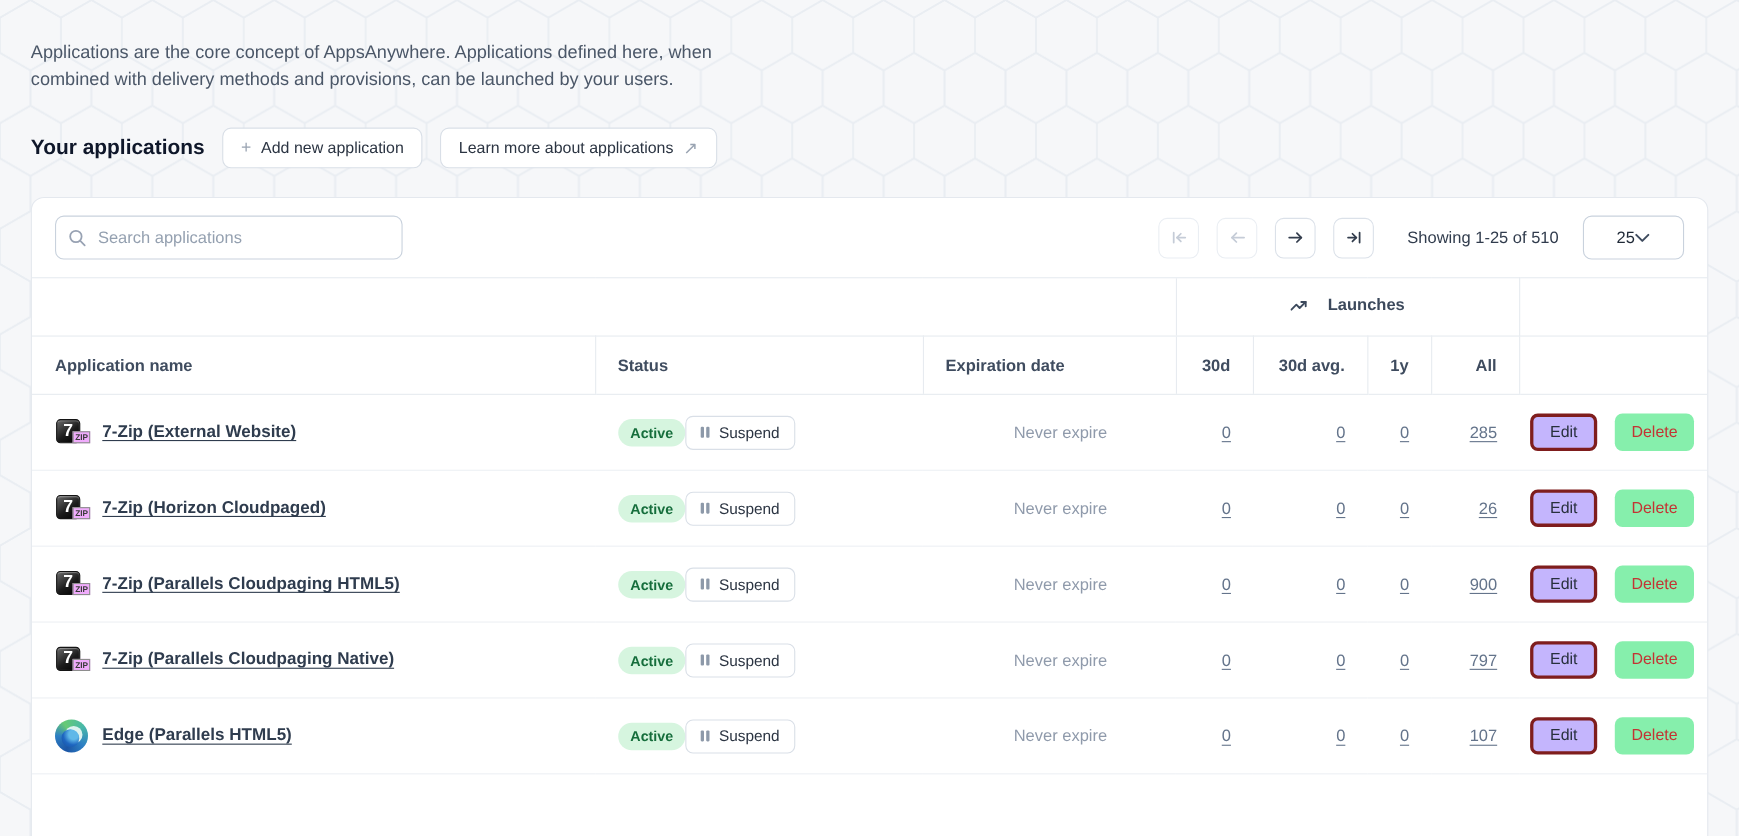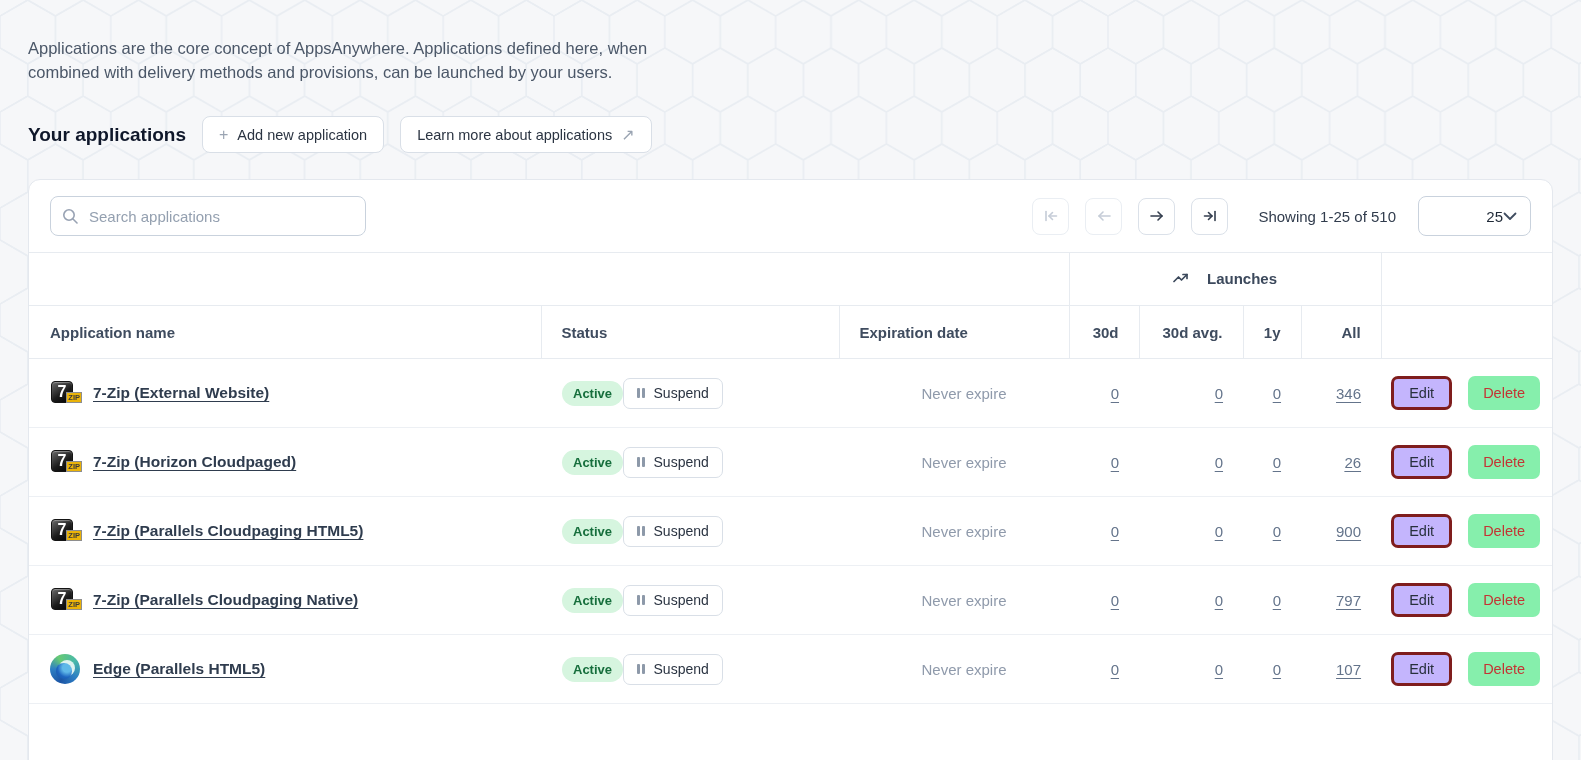--- a/index.html
+++ b/index.html
@@ -37,22 +37,22 @@
   .search-input::placeholder { color:#94a0b0; }
 
   .pager { margin-left:auto; display:flex; align-items:center; gap:16px; }
   .pg-btn {
     width:37px; height:37px; border-radius:8px; background:#fff; border:1px solid #dbe1e9;
     display:inline-flex; align-items:center; justify-content:center; cursor:pointer;
   }
   .pg-btn.disabled { border-color:#eaeef3; cursor:default; }
   .showing { font-size:15px; color:#313c4d; margin:0 6px 0 14px; white-space:nowrap; }
   .size-select {
-    width:113px; height:40px; border:1px solid #c9d2dd; border-radius:8px; background:#fff;
-    display:flex; align-items:center; justify-content:flex-end; padding:0 13px;
+    width:92px; height:40px; border:1px solid #c9d2dd; border-radius:8px; background:#fff;
+    display:flex; align-items:center; justify-content:center; padding:0 13px;
     font-size:15px; color:#1f2937; cursor:pointer;
   }
 
   table.apps { width:100%; border-collapse:collapse; table-layout:fixed; }
   col.c-name{width:512px;} col.c-status{width:298px;} col.c-exp{width:230px;}
   col.c-d30{width:70px;} col.c-d30avg{width:104px;} col.c-y1{width:58px;}
   col.c-all{width:80px;} col.c-act{width:173px;}
 
   tr.group-row th { height:53px; border-top:1px solid #e7ebf0; border-bottom:1px solid #e7ebf0; font-weight:700; }
   th.g-launches { border-left:1px solid #e7ebf0; border-right:1px solid #e7ebf0; }
@@ -73,21 +73,21 @@
 
   .appicon { width:30px; height:30px; position:relative; flex:0 0 auto; display:inline-block; }
   .zip-body {
     position:absolute; left:1px; top:3px; width:22px; height:22px; border-radius:4px;
     background:linear-gradient(145deg,#6a6a6a 0%,#1c1c1c 55%,#000 100%);
     border:1px solid #141414; color:#fff; font-weight:800; font-size:16px;
     display:flex; align-items:center; justify-content:center;
     box-shadow:inset 0 1px 1px rgba(255,255,255,.35);
   }
   .zip-tag {
-    position:absolute; right:-2px; bottom:5px; background:#eab308; border:1px solid #8e8e8e;
+    position:absolute; right:-2px; bottom:5px; background:#f0abfc; border:1px solid #8e8e8e;
     color:#3a3a3a; font-size:7.5px; font-weight:700; line-height:9px; padding:0 1px; letter-spacing:0;
   }
   .edge-icon {
     border-radius:50%;
     background:conic-gradient(from -30deg at 50% 50%, #67ca74 0deg, #49b9a8 80deg, #2d7fc4 160deg, #1b55a5 230deg, #2d7fc4 300deg, #67ca74 360deg);
   }
   .edge-icon::before {
     content:""; position:absolute; left:31%; top:21%; width:54%; height:54%;
     border-radius:50%; background:#ddf2ef;
   }
@@ -270,21 +270,21 @@
                     <i></i>
                   </span>
               <span>Suspend</span>
             </button>
           </div>
             </td>
           <td class="td-exp">Never expire</td>
           <td class="td-num"><a>0</a></td>
           <td class="td-num"><a>0</a></td>
           <td class="td-num"><a>0</a></td>
-          <td class="td-num"><a>346</a></td>
+          <td class="td-num"><a>285</a></td>
           <td class="td-actions">
               <div class="actions-cell">
             <button class="btn edit">Edit</button>
             <button class="btn delete">Delete</button>
           </div>
             </td>
         </tr>
 
         <tr>
           <td class="td-name">

